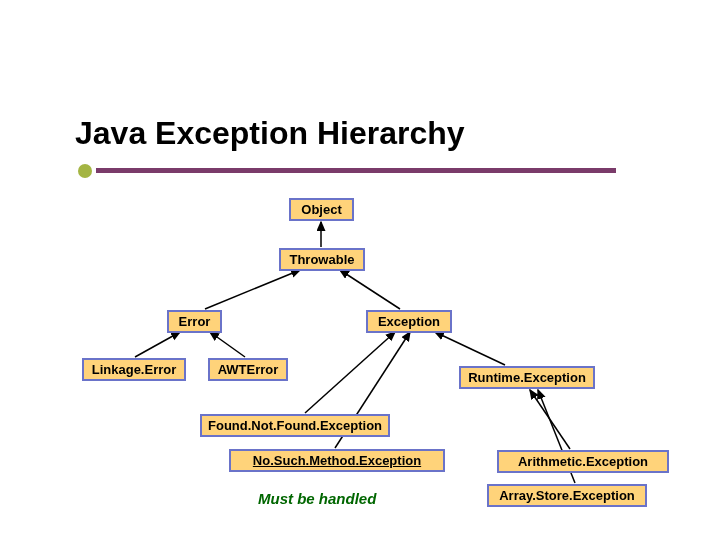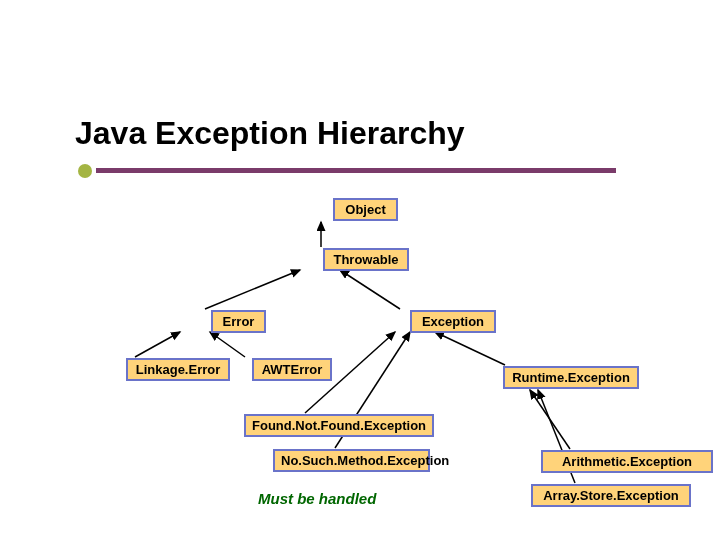--- a/index.html
+++ b/index.html
@@ -40,21 +40,20 @@
   .box {
     position: absolute;
     background: #ffd37a;
     border: 2px solid #6a73c9;
     font-size: 13px;
     font-weight: bold;
     text-align: center;
     padding: 2px 6px;
     box-sizing: border-box;
     white-space: nowrap;
-    margin-left: 44px;
   }
   .caption {
     position: absolute;
     font-size: 15px;
     font-style: italic;
     font-weight: bold;
     color: #006600;
   }
   svg.arrows {
     position: absolute;
@@ -101,17 +100,17 @@
 </svg>
 
 <div class="box" style="left:289px; top:198px; width:65px;">Object</div>
 <div class="box" style="left:279px; top:248px; width:86px;text-align:center;">Throwable</div>
 <div class="box" style="left:167px; top:310px; width:55px;">Error</div>
 <div class="box" style="left:366px; top:310px; width:86px;">Exception</div>
 <div class="box" style="left:82px; top:358px; width:104px;">Linkage.Error</div>
 <div class="box" style="left:208px; top:358px; width:80px;">AWTError</div>
 <div class="box" style="left:459px; top:366px; width:136px;">Runtime.Exception</div>
 <div class="box" style="left:200px; top:414px; width:190px;">Found.Not.Found.Exception</div>
-<div class="box" style="left:229px; top:449px; width:157px;">No.Such.Method.Exception</div>
+<div class="box" style="left:229px; top:449px; width:216px;text-decoration:underline;">No.Such.Method.Exception</div>
 <div class="box" style="left:497px; top:450px; width:172px;">Arithmetic.Exception</div>
 <div class="box" style="left:487px; top:484px; width:160px;">Array.Store.Exception</div>
 
 <div class="caption" style="left:258px; top:490px;">Must be handled</div>
 
 </body></html>

